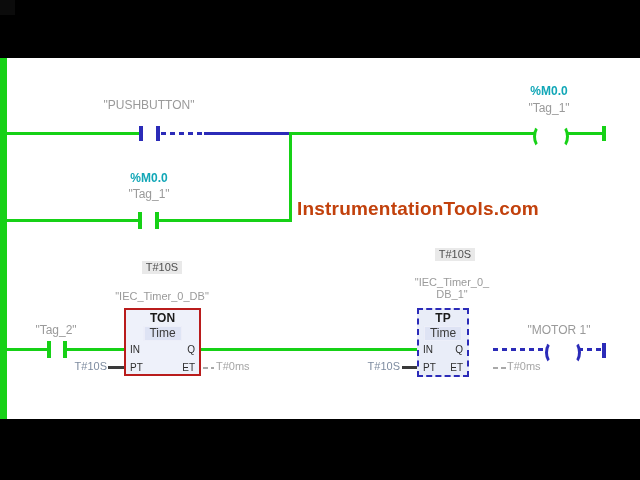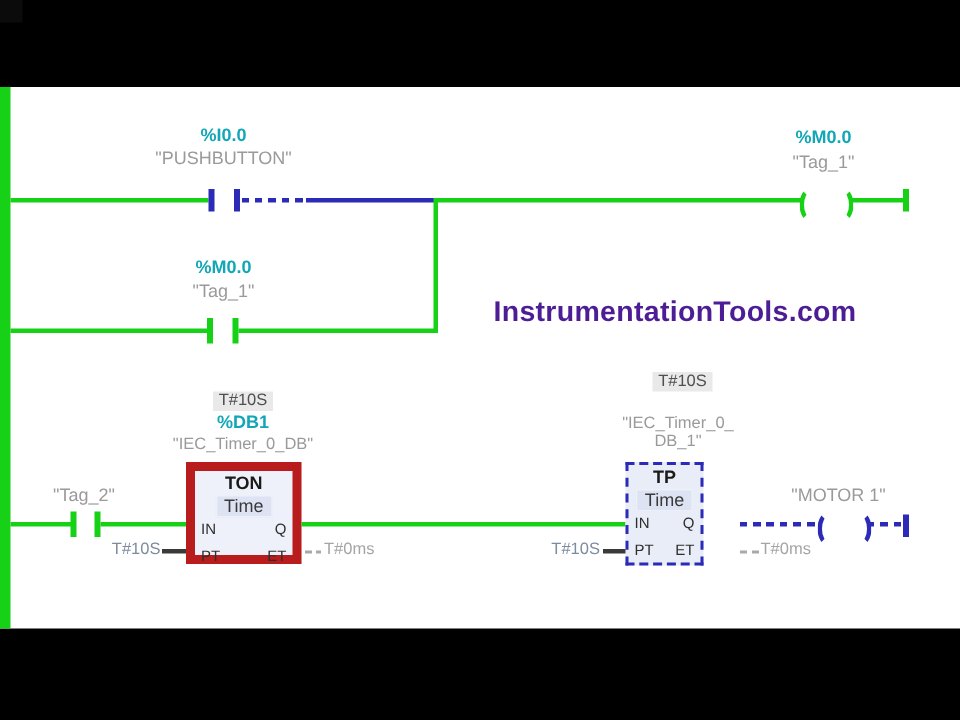--- a/index.html
+++ b/index.html
@@ -25,46 +25,45 @@
   .paren.blue.open{border-left-color:#2b2bb8;}
   .paren.blue.close{border-right-color:#2b2bb8;}
   .lbl{text-align:center;white-space:nowrap;line-height:13px;}
   .addr{color:#12a7b7;font-weight:bold;font-size:12px;}
   .tag{color:#9a9a9a;font-size:12px;}
   .val{color:#7e8ca0;font-size:11px;white-space:nowrap;}
   .valr{text-align:right;}
   .badge{background:#e9e9e9;color:#4f4f4f;font-size:11px;text-align:center;line-height:13px;}
   .tick{height:3px;background:#3a3a3a;}
   .box{box-sizing:border-box;background:#eef1fa;}
-  .box.ton{border:6px solid #b91c1c;}
+  .box.ton{border:2px solid #b91c1c;}
   .box.tp{border:2px dashed #2b2bb8;background:#e9edf8;}
   .boxtitle{position:absolute;left:0;right:0;top:2px;text-align:center;
             font-size:12px;font-weight:bold;color:#1a1a1a;line-height:13px;}
   .timepill{position:absolute;left:50%;transform:translateX(-50%);top:16px;
             background:#dee3f4;border:1px solid #edeff9;color:#3a3a3a;
             font-size:12px;line-height:13px;padding:0 5px;white-space:nowrap;}
   .pin{position:absolute;font-size:10px;color:#2e2e2e;line-height:12px;}
   .pin.l{left:4px;} .pin.r{right:4px;}
   .pin.row1{top:34px;} .pin.row2{top:52px;}
-  .watermark{color:#4c1d95;font-weight:bold;font-size:19px;letter-spacing:.2px;white-space:nowrap;margin-left:32px;}
+  .watermark{color:#c2410c;font-weight:bold;font-size:19px;letter-spacing:.2px;white-space:nowrap;}
 </style>
 </head>
 <body>
 
 <div class="stage">
 
   <div class="abs bar-top"></div>
   <div class="abs corner"></div>
   <div class="abs bar-bottom"></div>
 
   <div class="abs rail"></div>
 
   <div class="abs h" style="left:7px;top:132px;width:132px;"></div>
 
-  <div class="abs lbl addr" style="left:99px;top:84px;width:100px;">%I0.0</div>
   <div class="abs lbl tag" style="left:79px;top:99px;width:140px;">"PUSHBUTTON"</div>
   <div class="abs cbar blue" style="left:139px;top:126px;"></div>
   <div class="abs cbar blue" style="left:156px;top:126px;"></div>
 
   <div class="abs dash-blue" style="left:161px;top:132px;width:44px;"></div>
   <div class="abs hblue" style="left:204px;top:132px;width:86px;"></div>
 
   <div class="abs v" style="left:289px;top:132px;height:90px;"></div>
 
   <div class="abs h" style="left:290px;top:132px;width:245px;"></div>
@@ -86,21 +85,20 @@
   <div class="abs watermark" style="left:297px;top:198px;">InstrumentationTools.com</div>
 
   <div class="abs h" style="left:7px;top:348px;width:41px;"></div>
 
   <div class="abs lbl tag" style="left:6px;top:324px;width:100px;">"Tag_2"</div>
   <div class="abs cbar" style="left:47px;top:341px;"></div>
   <div class="abs cbar" style="left:63px;top:341px;"></div>
   <div class="abs h" style="left:67px;top:348px;width:57px;"></div>
 
   <div class="abs badge" style="left:142px;top:261px;width:40px;">T#10S</div>
-  <div class="abs lbl addr" style="left:112px;top:275px;width:100px;">%DB1</div>
   <div class="abs lbl tag" style="left:92px;top:290px;width:140px;font-size:11px;">"IEC_Timer_0_DB"</div>
 
   <div class="abs box ton" style="left:124px;top:308px;width:77px;height:68px;">
     <div class="boxtitle">TON</div>
     <div class="timepill">Time</div>
     <div class="pin l row1">IN</div>
     <div class="pin r row1">Q</div>
     <div class="pin l row2">PT</div>
     <div class="pin r row2">ET</div>
   </div>

